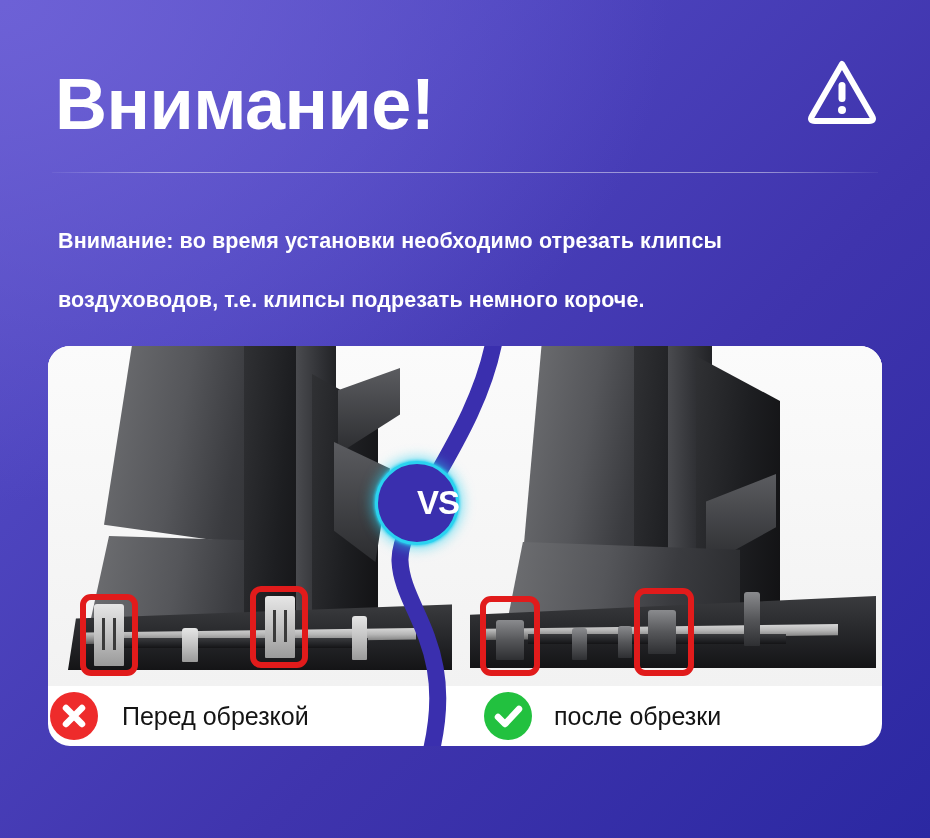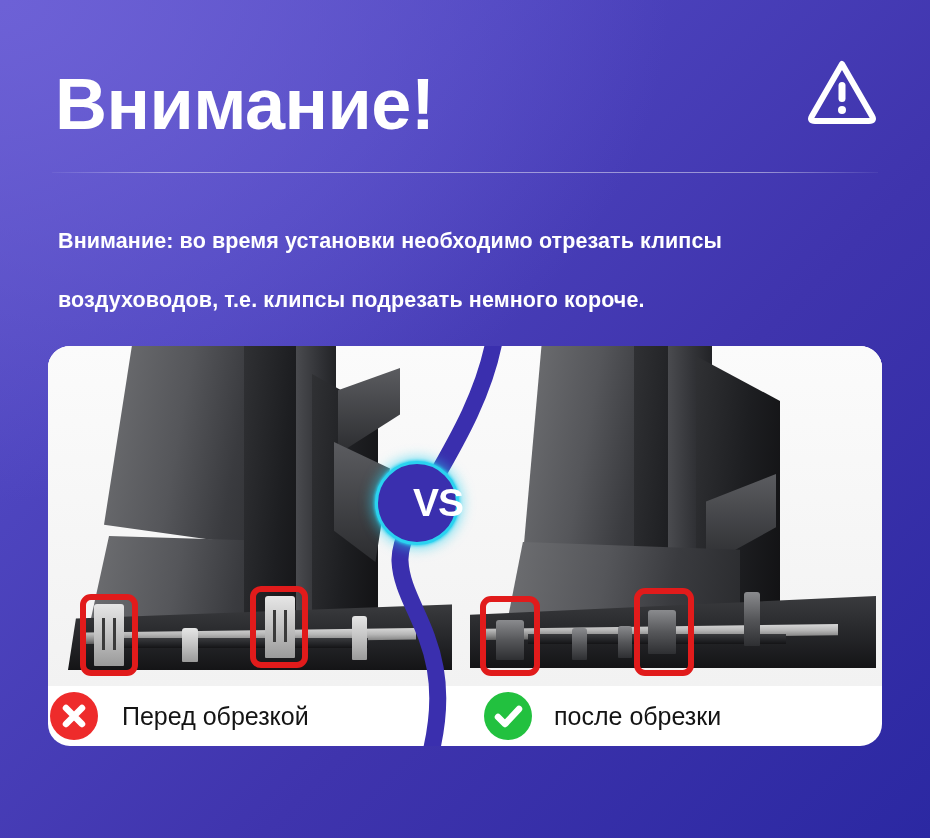--- a/index.html
+++ b/index.html
@@ -129,21 +129,21 @@
     position:absolute;
     left:417px; top:503px;
     width:84px; height:84px;
     transform:translate(-50%,-50%);
     border-radius:50%;
     background:#3a2fae;
     border:3px solid #2ad2f0;
     box-shadow:0 0 12px 4px rgba(42,210,240,.55), 0 0 3px 1px rgba(42,210,240,.9);
     display:flex; align-items:center; justify-content:center;
     color:#ffffff;
-    font-size:39px; font-weight:bold;
+    font-size:33px; font-weight:bold;
     letter-spacing:-1px;
     z-index:6;
     padding-left:42px;
   }
 
   
   .caption{
     position:absolute; top:340px; height:60px;
     display:flex; align-items:center;
     z-index:4;

